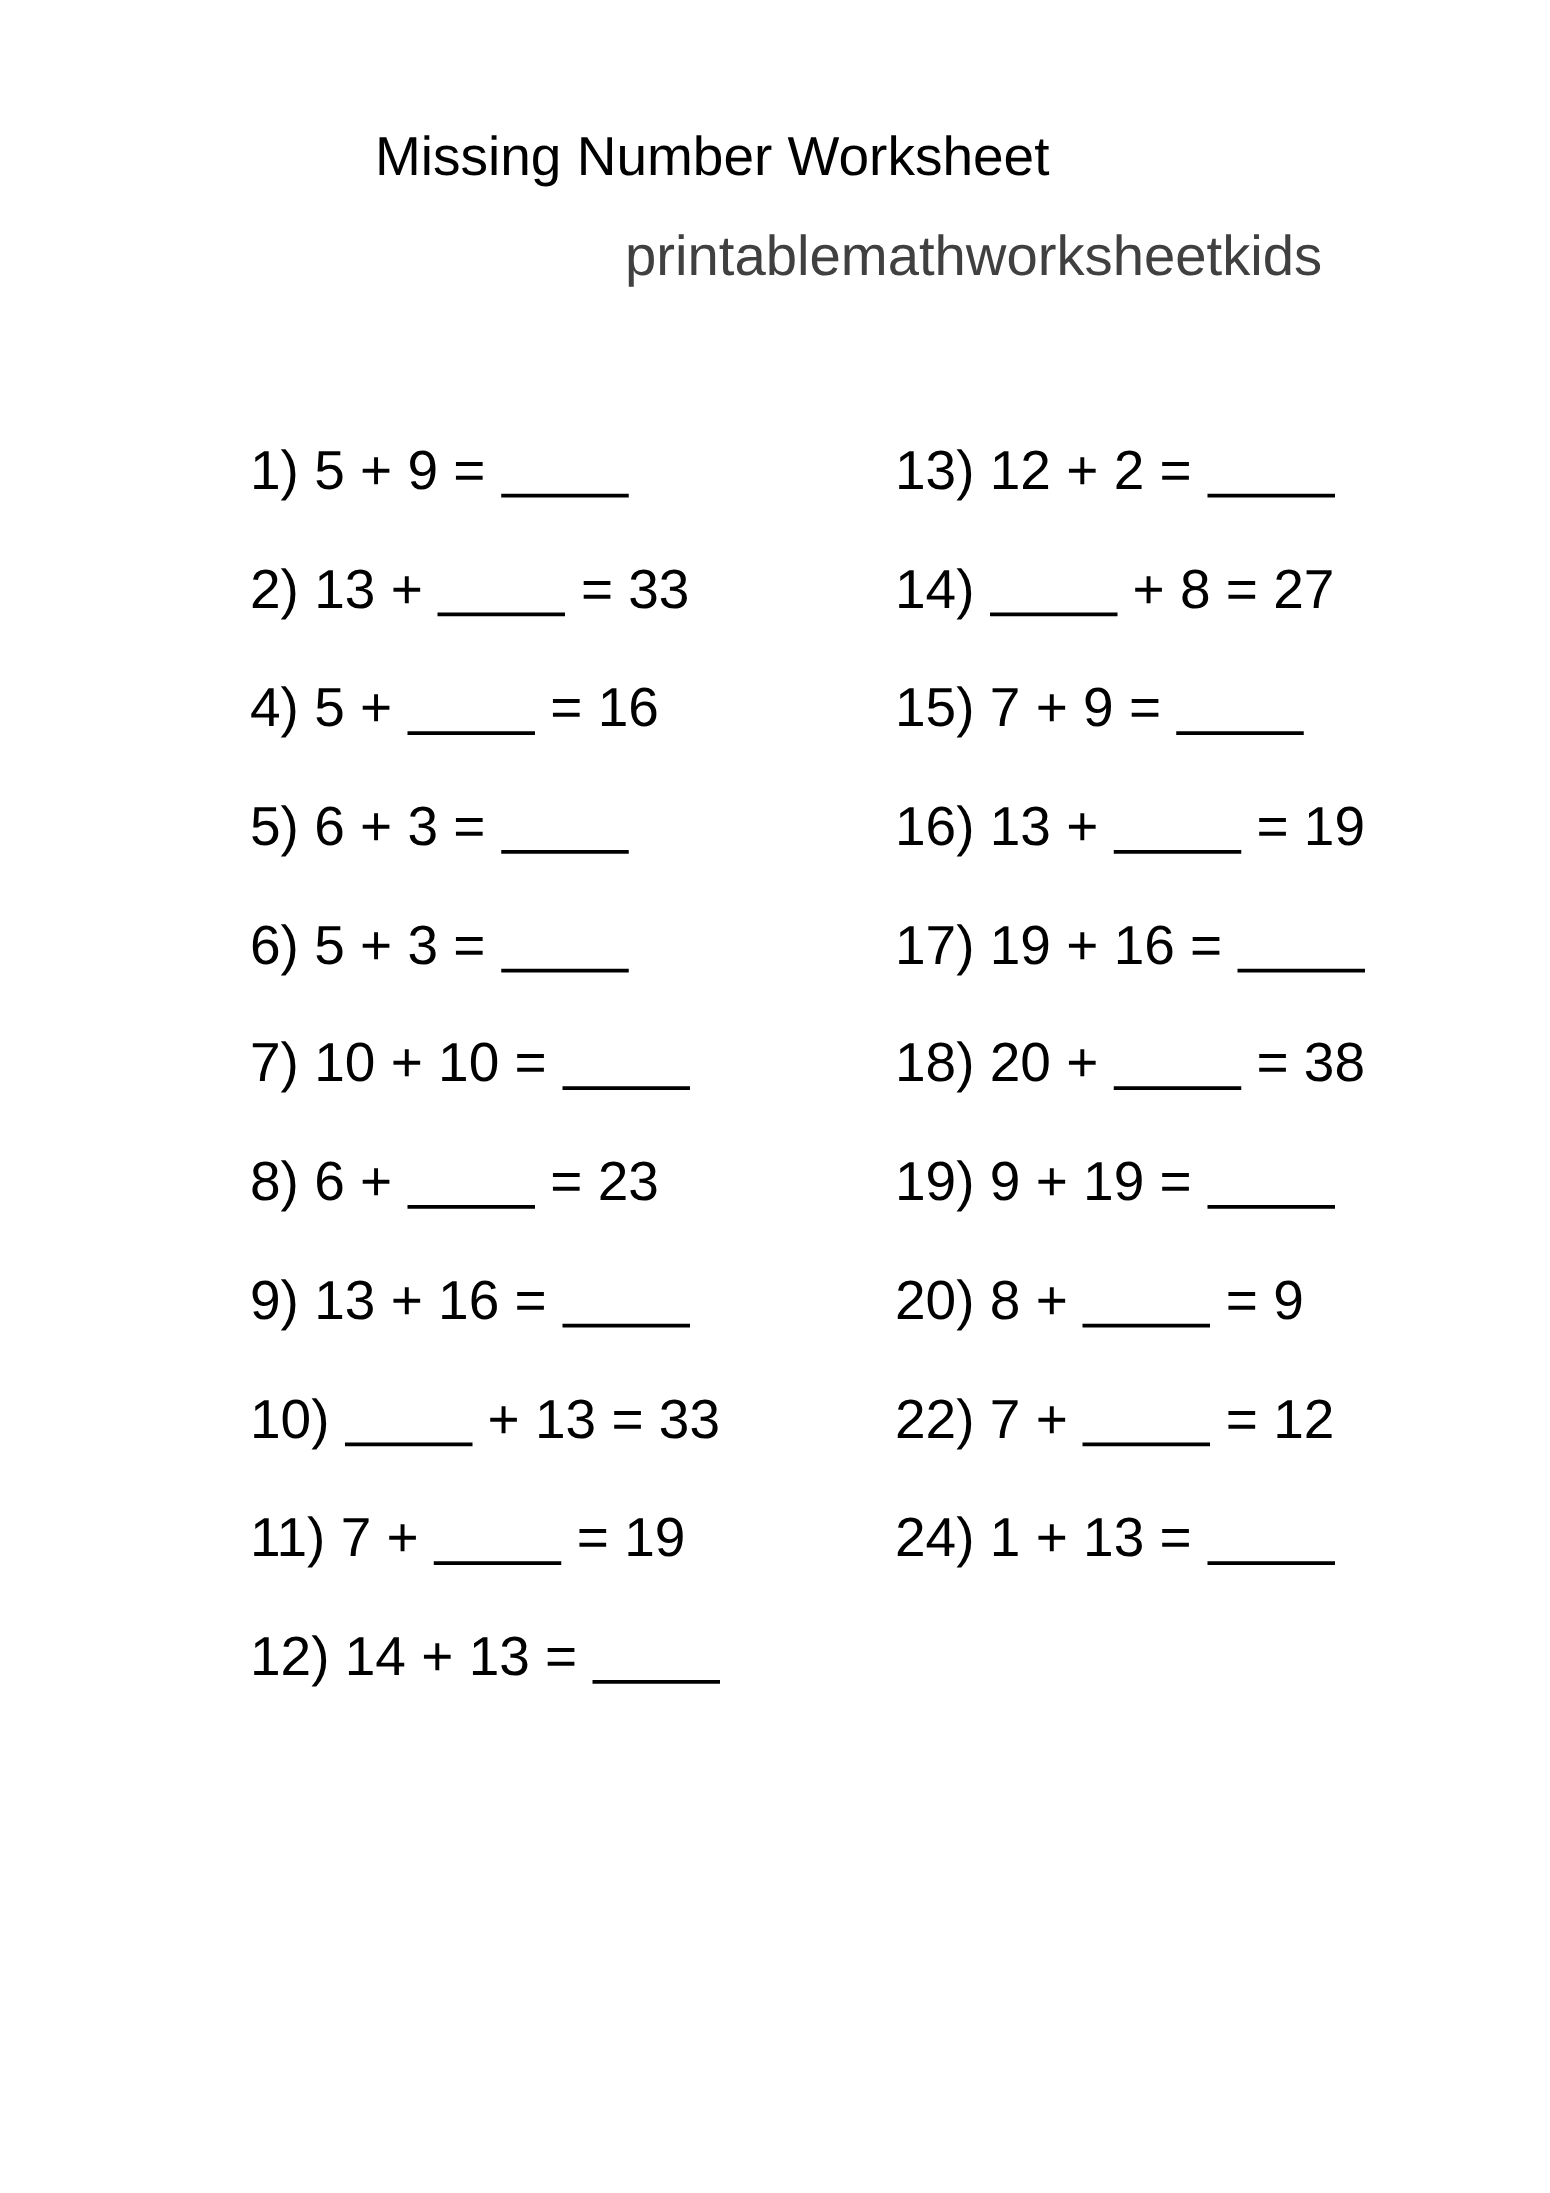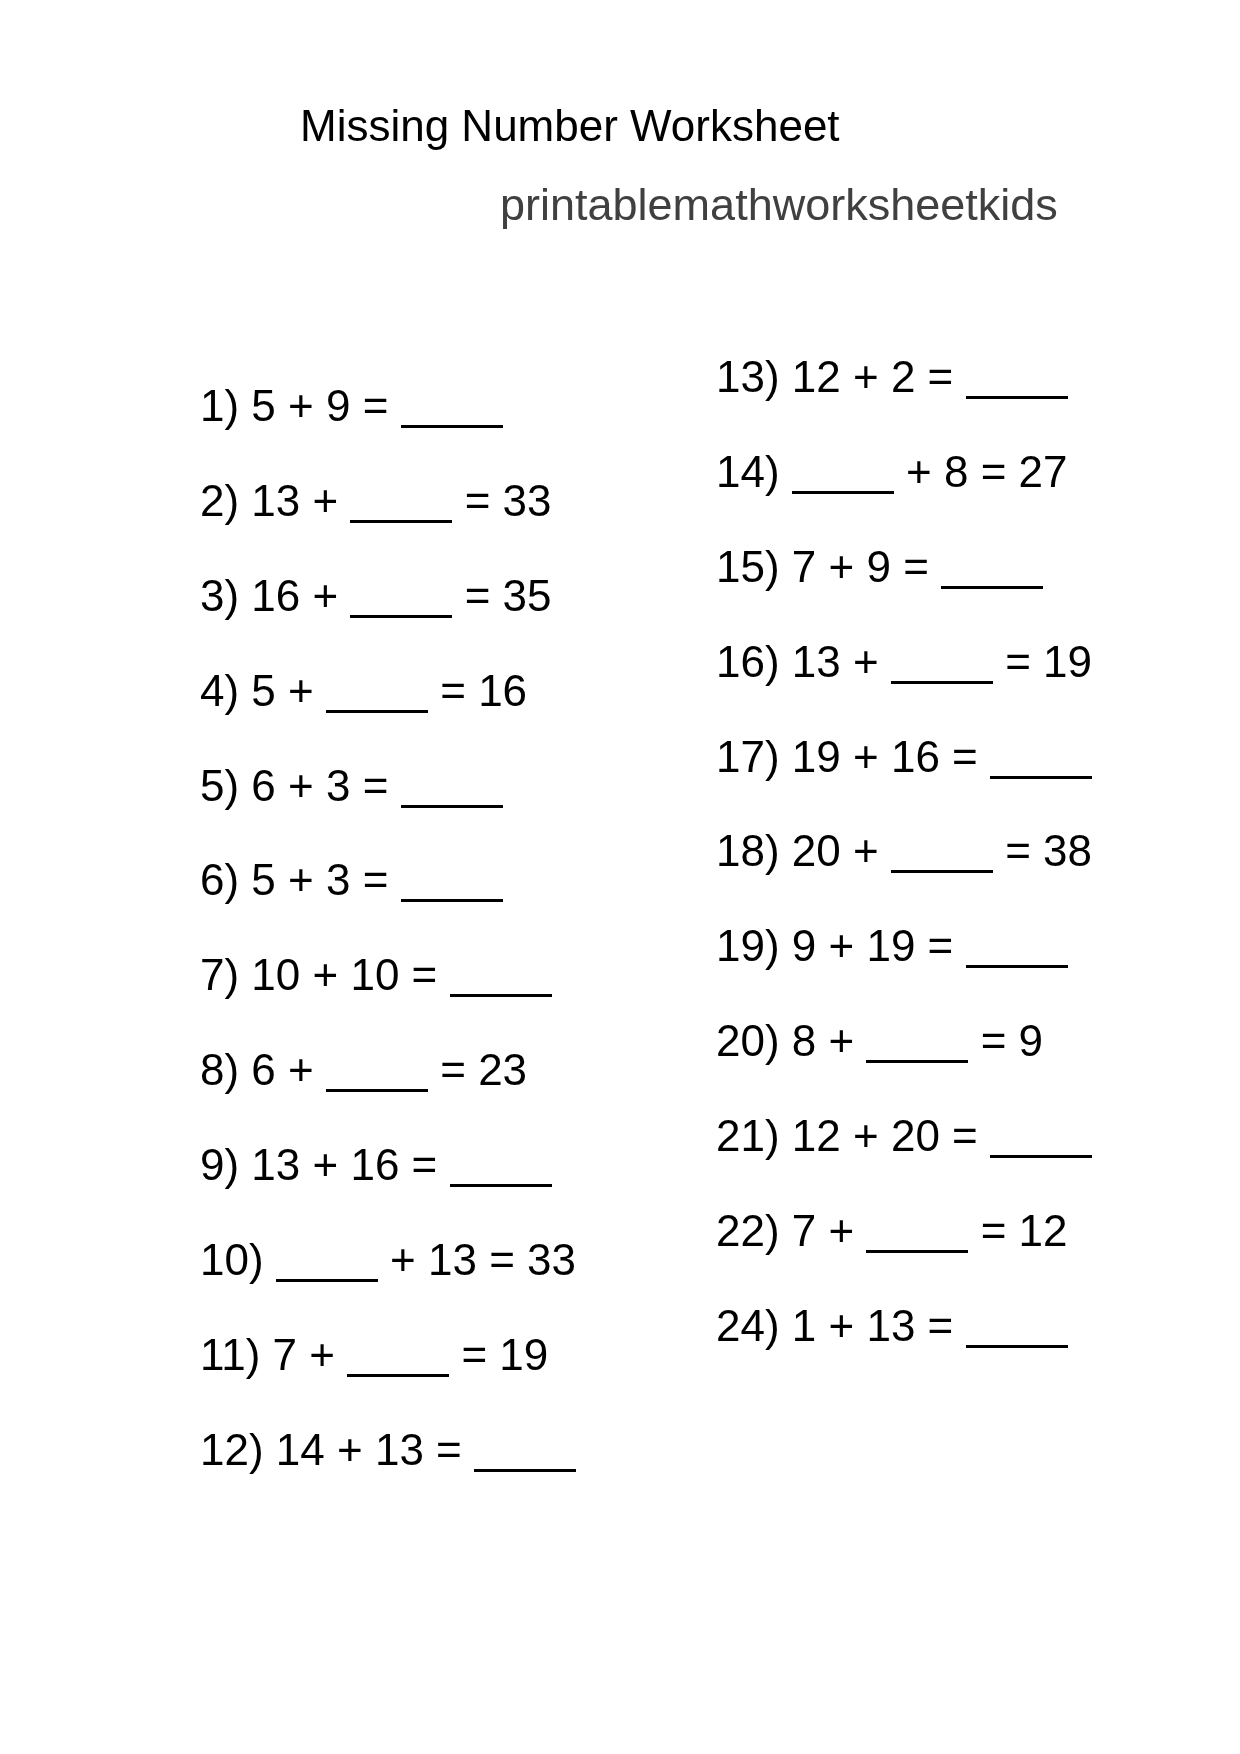--- a/index.html
+++ b/index.html
@@ -30,21 +30,21 @@
     top: 182px;
     font-size: 45px;
     line-height: 1;
     white-space: nowrap;
     color: #404040;
   }
   .column {
     position: absolute;
     top: 355px;
   }
-  .column.left { left: 200px; margin-top: 29px; }
+  .column.left { left: 200px; }
   .column.right { left: 716px; }
   .problem {
     font-size: 44px;
     line-height: 1;
     height: 94.9px;
     white-space: nowrap;
   }
   .blank {
     display: inline-block;
     width: 102px;
@@ -55,36 +55,34 @@
 </style>
 </head>
 <body>
 
 <div class="title">Missing Number Worksheet</div>
 <div class="subtitle">printablemathworksheetkids</div>
 
 <div class="column left">
     <div class="problem"><span>1)</span> <span>5 + 9 =</span> <span class="blank" title="____"></span></div>
     <div class="problem"><span>2)</span> <span>13 +</span> <span class="blank" title="____"></span> <span>= 33</span></div>
-    <div class="problem"><span>3)</span> <span>16 +</span> <span class="blank" title="____"></span> <span>= 35</span></div>
     <div class="problem"><span>4)</span> <span>5 +</span> <span class="blank" title="____"></span> <span>= 16</span></div>
     <div class="problem"><span>5)</span> <span>6 + 3 =</span> <span class="blank" title="____"></span></div>
     <div class="problem"><span>6)</span> <span>5 + 3 =</span> <span class="blank" title="____"></span></div>
     <div class="problem"><span>7)</span> <span>10 + 10 =</span> <span class="blank" title="____"></span></div>
     <div class="problem"><span>8)</span> <span>6 +</span> <span class="blank" title="____"></span> <span>= 23</span></div>
     <div class="problem"><span>9)</span> <span>13 + 16 =</span> <span class="blank" title="____"></span></div>
     <div class="problem"><span>10)</span> <span class="blank" title="____"></span> <span>+ 13 = 33</span></div>
     <div class="problem"><span>11)</span> <span>7 +</span> <span class="blank" title="____"></span> <span>= 19</span></div>
     <div class="problem"><span>12)</span> <span>14 + 13 =</span> <span class="blank" title="____"></span></div>
   </div>
 <div class="column right">
     <div class="problem"><span>13)</span> <span>12 + 2 =</span> <span class="blank" title="____"></span></div>
     <div class="problem"><span>14)</span> <span class="blank" title="____"></span> <span>+ 8 = 27</span></div>
     <div class="problem"><span>15)</span> <span>7 + 9 =</span> <span class="blank" title="____"></span></div>
     <div class="problem"><span>16)</span> <span>13 +</span> <span class="blank" title="____"></span> <span>= 19</span></div>
     <div class="problem"><span>17)</span> <span>19 + 16 =</span> <span class="blank" title="____"></span></div>
     <div class="problem"><span>18)</span> <span>20 +</span> <span class="blank" title="____"></span> <span>= 38</span></div>
     <div class="problem"><span>19)</span> <span>9 + 19 =</span> <span class="blank" title="____"></span></div>
     <div class="problem"><span>20)</span> <span>8 +</span> <span class="blank" title="____"></span> <span>= 9</span></div>
-    <div class="problem"><span>21)</span> <span>12 + 20 =</span> <span class="blank" title="____"></span></div>
     <div class="problem"><span>22)</span> <span>7 +</span> <span class="blank" title="____"></span> <span>= 12</span></div>
     <div class="problem"><span>24)</span> <span>1 + 13 =</span> <span class="blank" title="____"></span></div>
   </div>
 
 </body></html>

